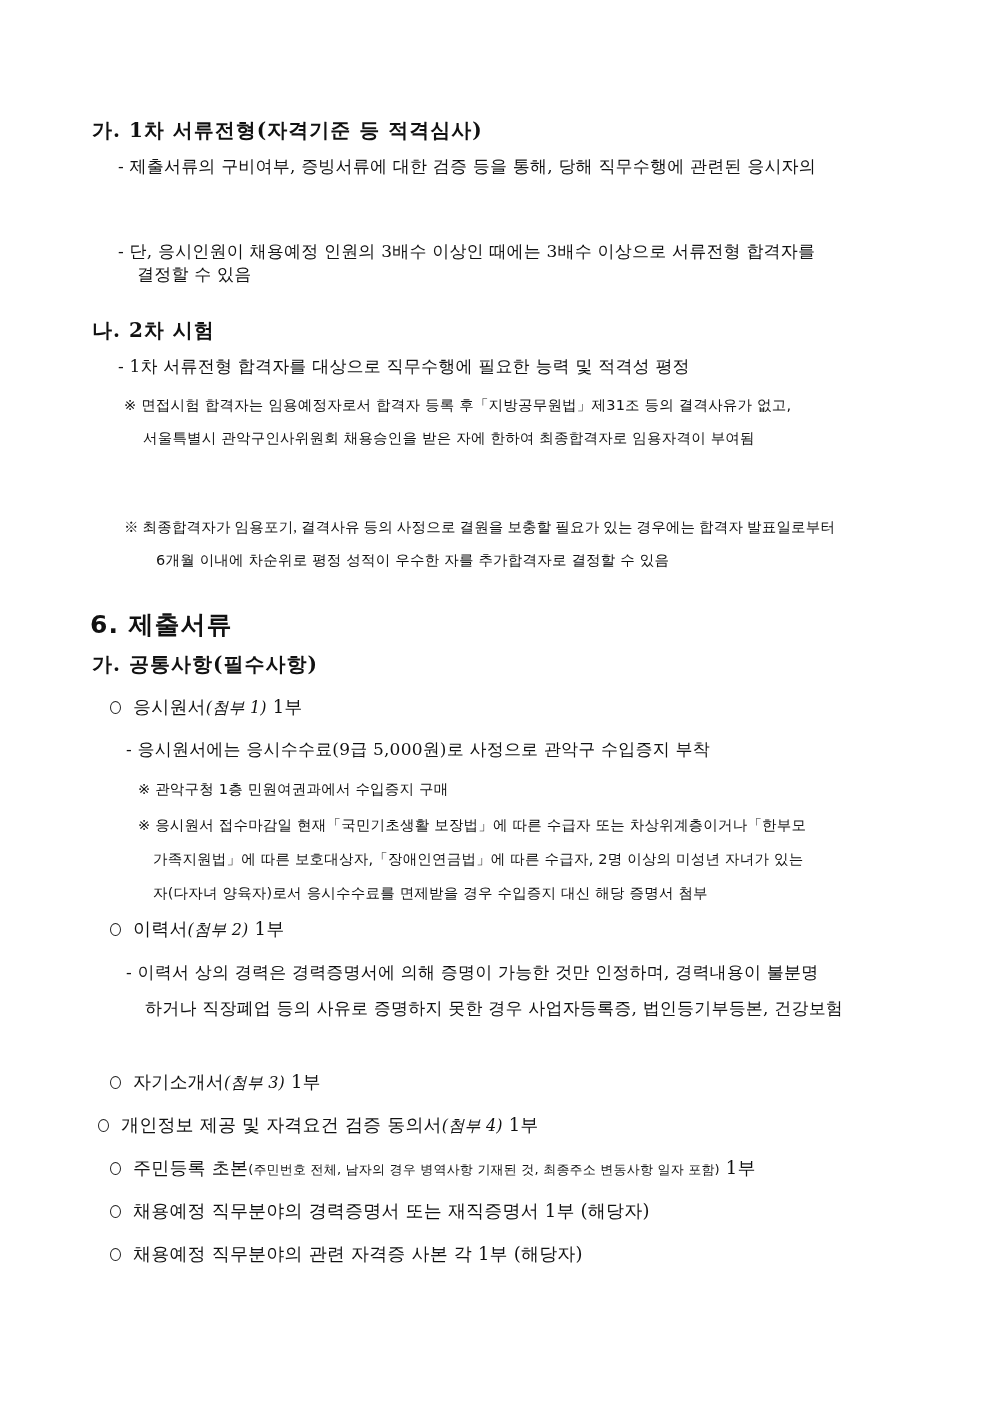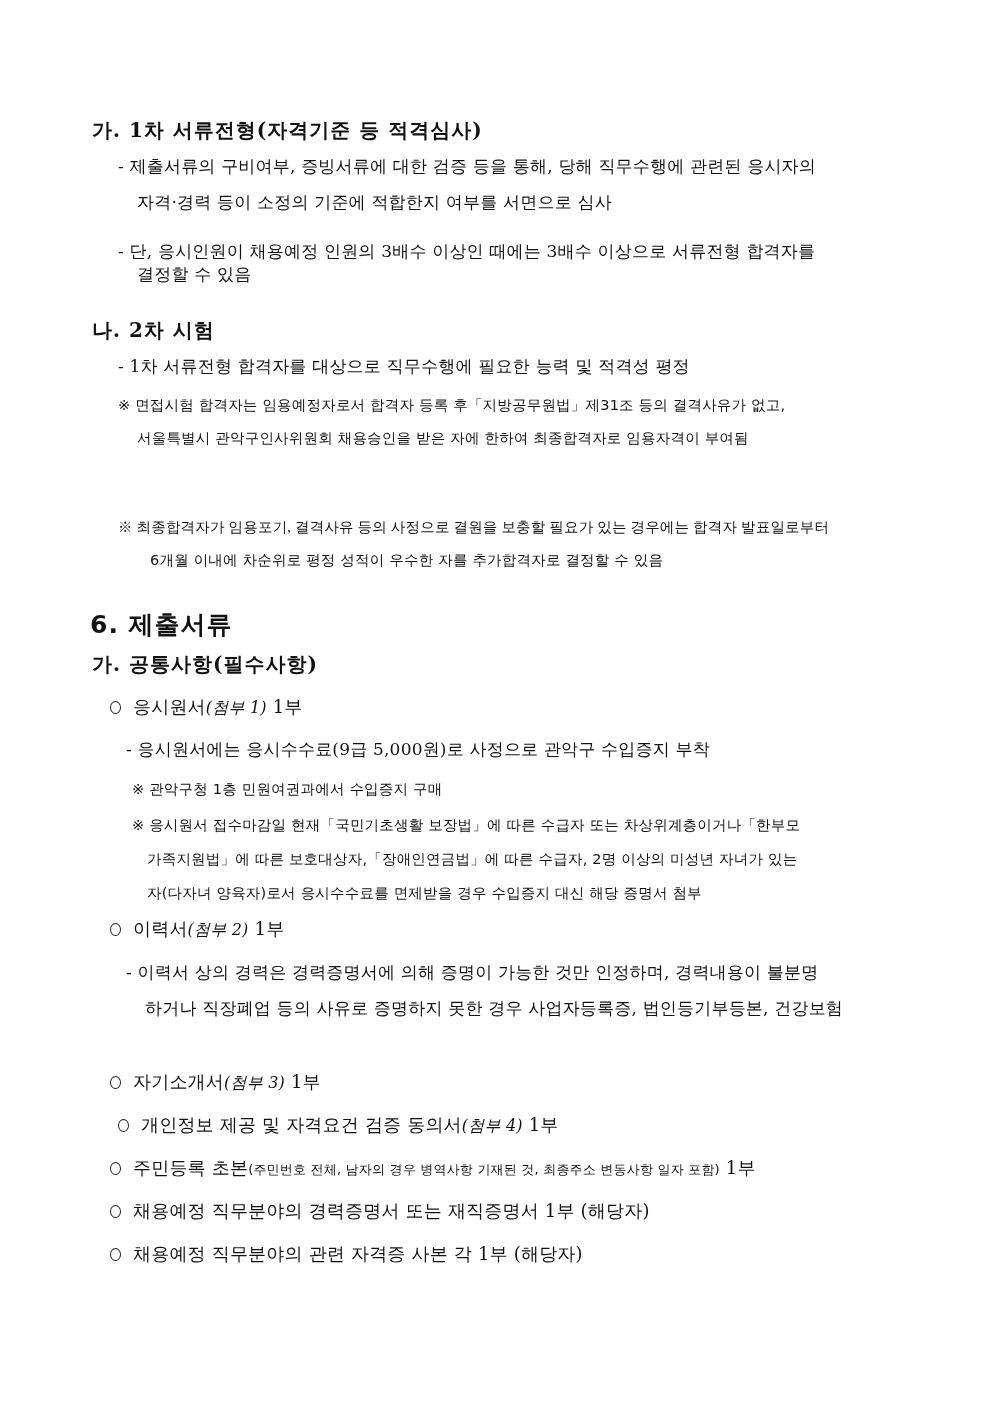--- a/index.html
+++ b/index.html
@@ -6,38 +6,37 @@
   body {
     width: 992px; height: 1403px; position: relative; overflow: hidden;
     font-family: "DejaVu Serif", "Liberation Serif", serif;
     color: #111111;
   }
   .page { position: absolute; left: 0; top: 0; width: 992px; height: 1403px; }
   .ln { position: absolute; white-space: nowrap; line-height: 1; letter-spacing: 0.2px; }
   .h2 { font-size: 20px; font-weight: bold; letter-spacing: 1px; }
   .h1 { font-family: "DejaVu Sans", "Liberation Sans", sans-serif; font-size: 25px; font-weight: bold; letter-spacing: 1px; }
   .body { font-size: 17px; }
-  .note { font-family: "DejaVu Sans", "Liberation Sans", sans-serif; font-size: 14.5px; }
+  .note { font-family: "DejaVu Sans", "Liberation Sans", sans-serif; font-size: 14.5px; margin-left: 6px; }
   .item { font-size: 18px; }
   .small { font-size: 16px; font-style: italic; }
   .smallsans { font-family: "DejaVu Sans", "Liberation Sans", sans-serif; font-size: 13px; }
   .url { color: #6b2a6e; font-family: "Liberation Serif", "DejaVu Serif", serif; }
   .bullet-circle {
     display: inline-block; width: 11px; height: 13px; border: 1.6px solid #222;
     border-radius: 50%; vertical-align: -1px; margin-right: 12px; box-sizing: border-box;
   }
 </style>
 </head>
 <body>
 
 <div class="page">
 
   <div class="ln h2" style="left:92px;top:120px;">가. 1차 서류전형(자격기준 등 적격심사)</div>
   <div class="ln body" style="left:118px;top:158px;">- 제출서류의 구비여부, 증빙서류에 대한 검증 등을 통해, 당해 직무수행에 관련된 응시자의</div>
-  <div class="ln body" style="left:137px;top:194px;">자격·경력 등이 소정의 기준에 적합한지 여부를 서면으로 심사</div>
   <div class="ln body" style="left:118px;top:230px;margin-top:13px;">- 단, 응시인원이 채용예정 인원의 3배수 이상인 때에는 3배수 이상으로 서류전형 합격자를</div>
   <div class="ln body" style="left:137px;top:266px;">결정할 수 있음</div>
 
   <div class="ln h2" style="left:92px;top:320px;">나. 2차 시험</div>
   <div class="ln body" style="left:118px;top:358px;">- 1차 서류전형 합격자를 대상으로 직무수행에 필요한 능력 및 적격성 평정</div>
   <div class="ln note" style="left:118px;top:398px;">※ 면접시험 합격자는 임용예정자로서 합격자 등록 후「지방공무원법」제31조 등의 결격사유가 없고,</div>
   <div class="ln note" style="left:137px;top:431px;">서울특별시 관악구인사위원회 채용승인을 받은 자에 한하여 최종합격자로 임용자격이 부여됨</div>
 
   <div class="ln note" style="left:118px;top:520px;font-family:Liberation Serif, serif;">※ 최종합격자가 임용포기, 결격사유 등의 사정으로 결원을 보충할 필요가 있는 경우에는 합격자 발표일로부터</div>
   <div class="ln note" style="left:150px;top:553px;">6개월 이내에 차순위로 평정 성적이 우수한 자를 추가합격자로 결정할 수 있음</div>
@@ -57,21 +56,21 @@
   <div class="ln item" style="left:110px;top:920px;">
     <span class="bullet-circle"></span><span>이력서</span><span class="small">(첨부 2)</span> <span>1부</span>
   </div>
   <div class="ln body" style="left:126px;top:964px;">- 이력서 상의 경력은 경력증명서에 의해 증명이 가능한 것만 인정하며, 경력내용이 불분명</div>
   <div class="ln body" style="left:145px;top:1000px;">하거나 직장폐업 등의 사유로 증명하지 못한 경우 사업자등록증, 법인등기부등본, 건강보험</div>
 
   <div class="ln item" style="left:110px;top:1073px;">
     <span class="bullet-circle"></span><span>자기소개서</span><span class="small">(첨부 3)</span> <span>1부</span>
   </div>
 
-  <div class="ln item" style="left:118px;top:1116px;">
+  <div class="ln item" style="left:98px;top:1116px;">
     <span class="bullet-circle"></span><span>개인정보 제공 및 자격요건 검증 동의서</span><span class="small">(첨부 4)</span> <span>1부</span>
   </div>
 
   <div class="ln item" style="left:110px;top:1159px;">
     <span class="bullet-circle"></span><span>주민등록 초본</span><span class="smallsans">(주민번호 전체, 남자의 경우 병역사항 기재된 것, 최종주소 변동사항 일자 포함)</span> <span>1부</span>
   </div>
 
   <div class="ln item" style="left:110px;top:1202px;">
     <span class="bullet-circle"></span><span>채용예정 직무분야의 경력증명서 또는 재직증명서 1부 (해당자)</span>
   </div>

